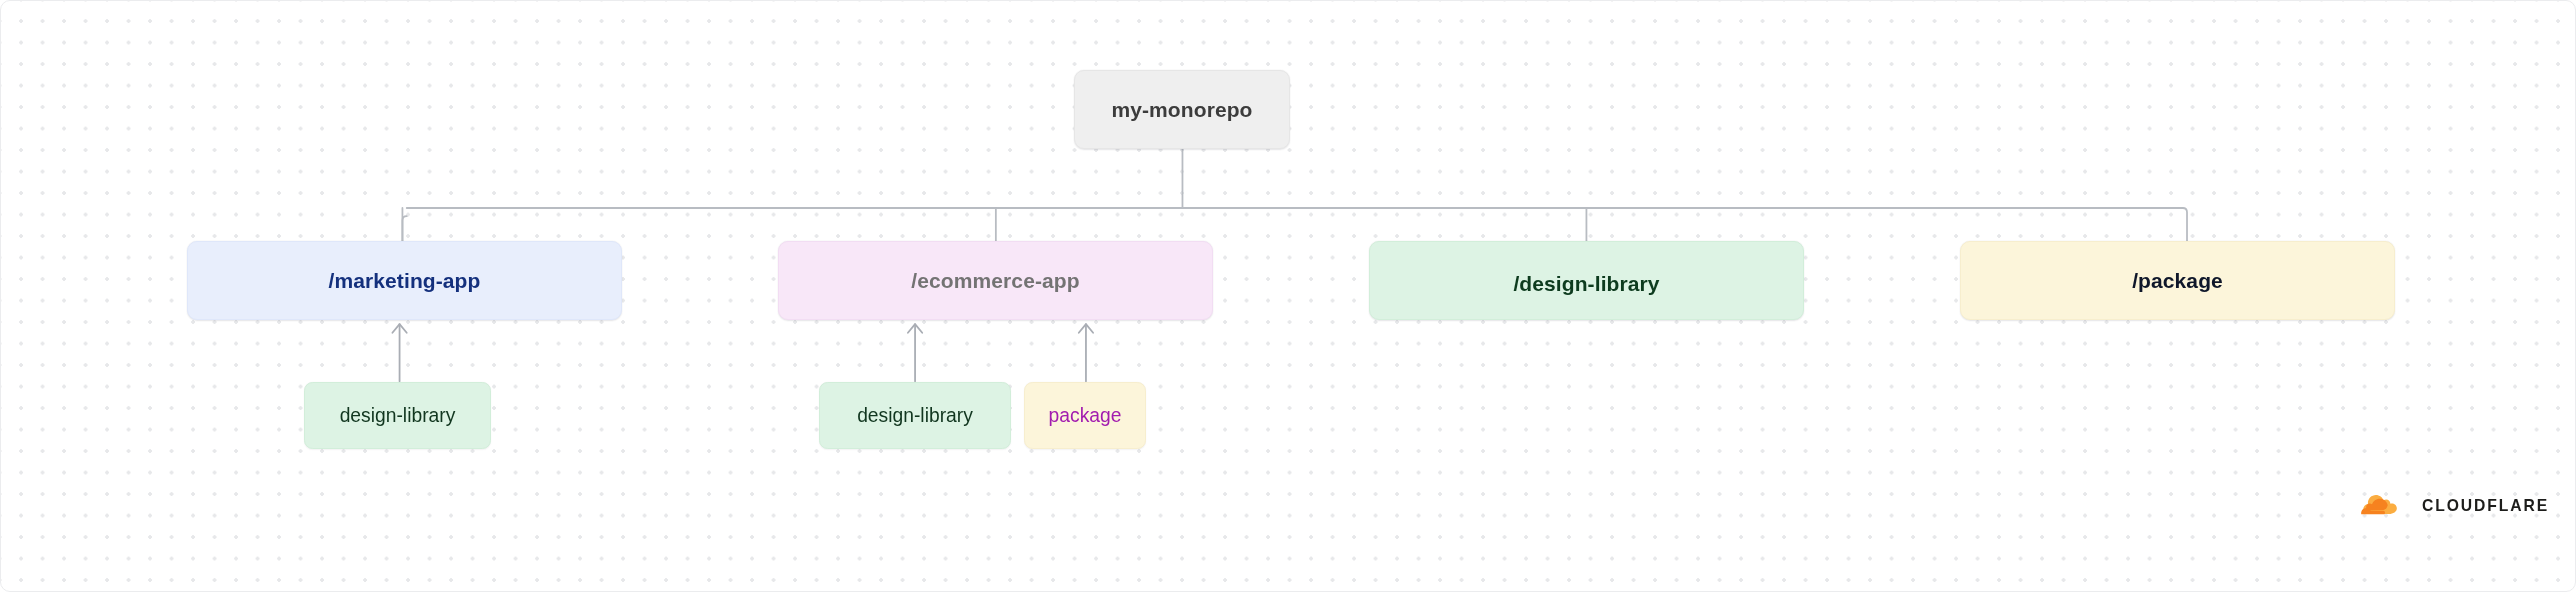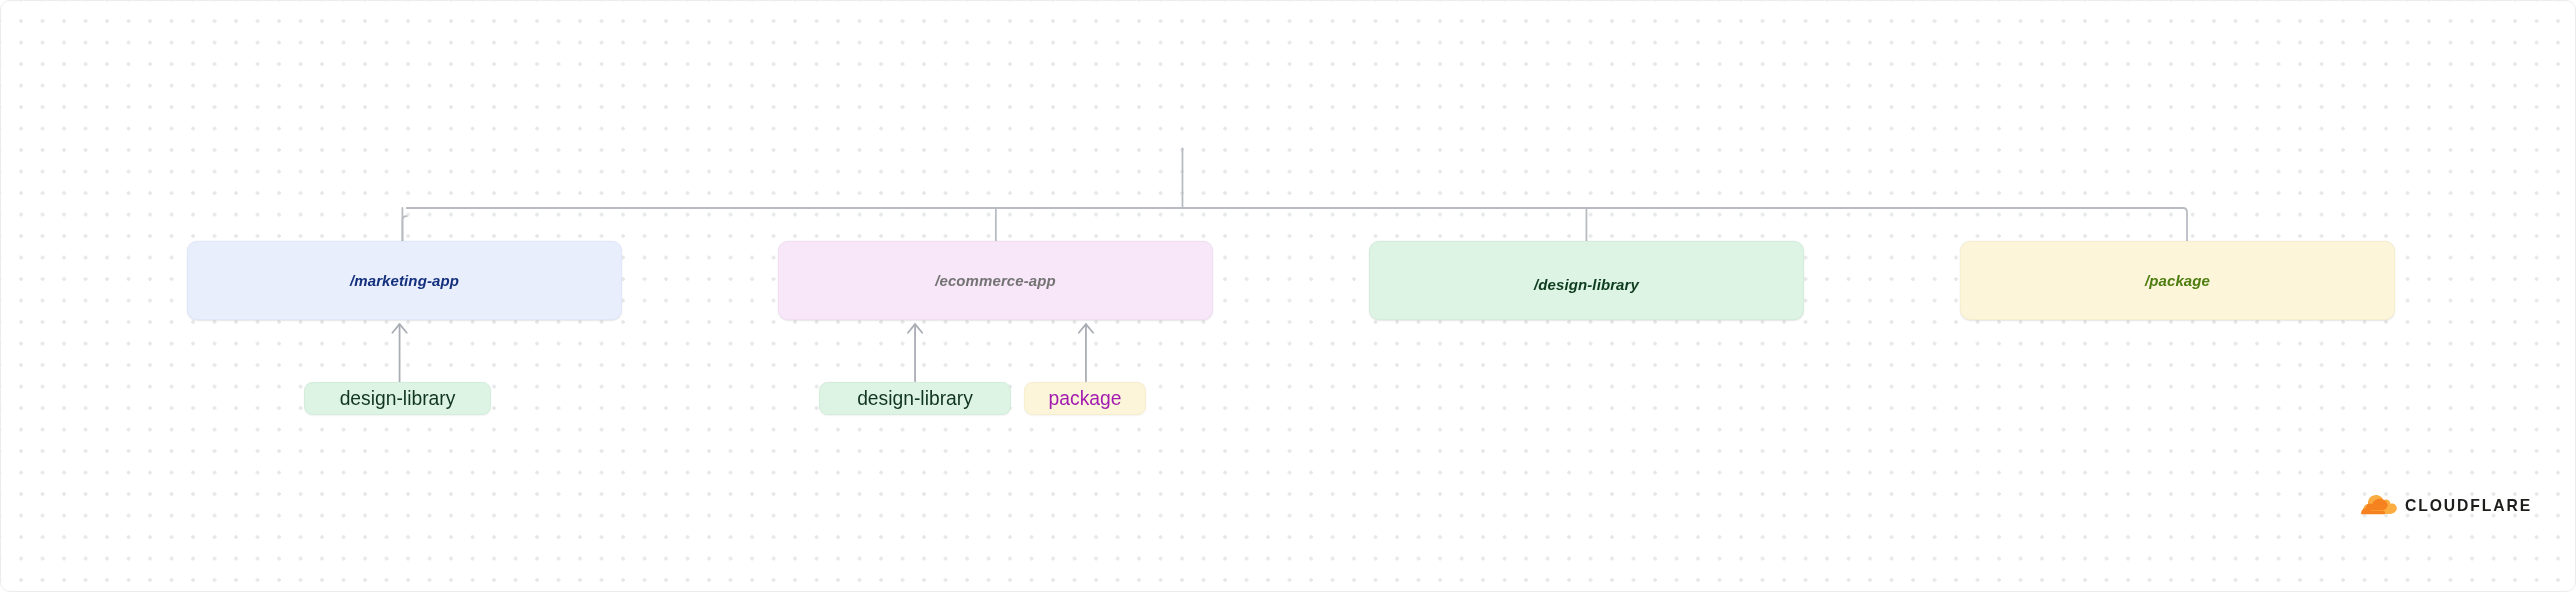--- a/index.html
+++ b/index.html
@@ -51,39 +51,39 @@
   
   .node.root {
     left: 1073px; top: 69px; width: 216px; height: 79px;
     background: #efefef;
     border: 0.7px solid #e6e6e6;
   }
   .node.root .node-label { font-size: 21px; color: #3c3c3c; }
 
   
   .node.child { top: 240px; height: 79px; }
-  .node.child .node-label { font-size: 15px; font-style: italic; }
+  .node.child .node-label { font-size: 21px; }
 
   .node.marketing  { left: 186px;  width: 435px;  background: #e8eefc; border: 0.7px solid #dfe7fa; }
   .node.marketing  .node-label { color: #14307d; }
 
   .node.ecommerce  { left: 777px; width: 435px;  background: #f8e7f8; border: 0.7px solid #f2ddf3; }
   .node.ecommerce  .node-label { color: #737373; }
 
   .node.designlib  { left: 1368px; width: 435px;  background: #ddf3e4; border: 0.7px solid #d2eeda; }
   .node.designlib  .node-label { color: #0d3b1e; margin-top: 7px; }
 
   .node.packagenode{ left: 1959px; width: 435px;  background: #fcf5da; border: 0.7px solid #f7eece; }
-  .node.packagenode .node-label { color: #4d7c0f; }
+  .node.packagenode .node-label { color: #0f172a; }
 
   
   .pill {
     position: absolute;
     top: 381px;
-    height: 33px;
+    height: 67px;
     display: flex;
     align-items: center;
     justify-content: center;
     padding: 0 33px;
     border-radius: 8.6px;
     box-shadow: 0 0.7px 1.4px rgba(16,24,40,0.05);
   }
   .pill-label {
     font-size: 19.3px;
     font-weight: normal;
@@ -98,21 +98,21 @@
   .pill.p1 { left: 818px; width: 192px; }
   .pill.p2 { left: 1023px; width: 122px; }
 
   
   #logo {
     position: absolute;
     left: 2356px;
     top: 494px;
     display: flex;
     align-items: center;
-    gap: 2px;
+    gap: 19px;
   }
   #logo svg { display: block; }
   #logo .wordmark {
     font-size: 15.7px;
     font-weight: bold;
     letter-spacing: 1.9px;
     color: #1d1d1b;
     line-height: 1;
   }
 </style>
@@ -139,20 +139,23 @@
       <path d="M546 464 L556 452 L566 464"></path>
 
       <path d="M1277 532 L1277 452"></path>
       <path d="M1267 464 L1277 452 L1287 464"></path>
 
       <path d="M1516 532 L1516 452"></path>
       <path d="M1506 464 L1516 452 L1526 464"></path>
     </g>
   </svg>
 
+  <div class="node root">
+    <span class="node-label">my-monorepo</span>
+  </div>
 
   <div class="node child marketing">
     <span class="node-label">/marketing-app</span>
   </div>
 
   <div class="node child ecommerce">
     <span class="node-label">/ecommerce-app</span>
   </div>
 
   <div class="node child designlib">

